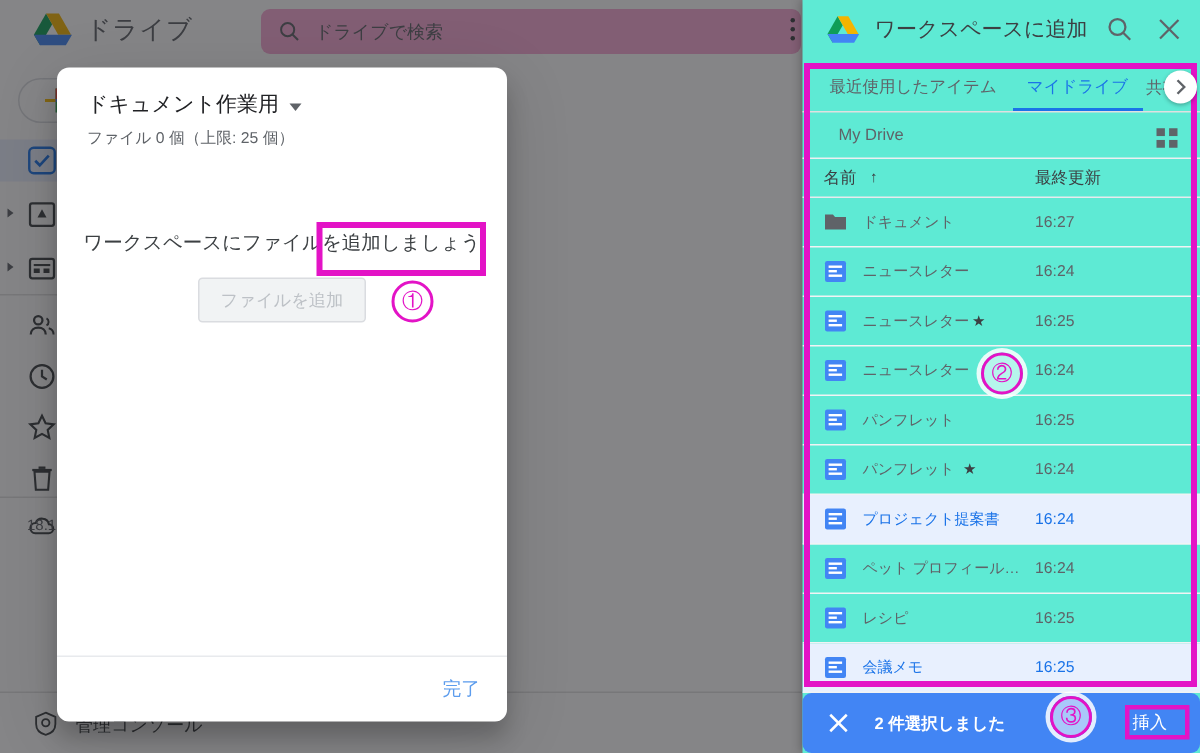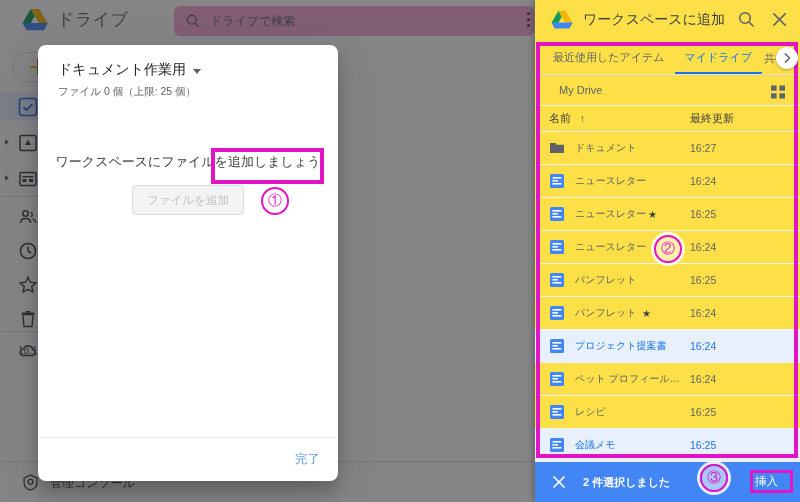--- a/index.html
+++ b/index.html
@@ -126,21 +126,21 @@
     position: absolute; left: 0; bottom: 0; width: 300px; height: 44px;
     border-top: 1px solid #e8eaed;
     display: flex; align-items: center; justify-content: flex-end;
     padding-right: 18px;
   }
   .ws-done { font-size: 12.5px; color: #5c9ced; }
 
   
   .picker {
     position: absolute; left: 535px; top: 0; width: 265px; height: 502px;
-    background: #fde047;
+    background: #5eead4;
     box-shadow: -2px 0 6px rgba(0,0,0,.25);
     display: flex; flex-direction: column;
   }
   .pk-head {
     height: 41px; display: flex; align-items: center; position: relative;
     flex: 0 0 41px;
   }
   .pk-logo { position: absolute; left: 16px; top: 10px; width: 22px; height: 20px; }
   .pk-title { position: absolute; left: 48px; top: 11px; font-size: 14px; color: #3c4043; }
   .pk-search { position: absolute; left: 203px; top: 11px; }
@@ -191,21 +191,21 @@
     position: absolute; left: 40px; font-size: 10px; color: #5f6368;
     max-width: 108px; white-space: nowrap; overflow: hidden; text-overflow: ellipsis;
   }
   .pk-row.selected .rname { color: #1a73e8; }
   .pk-row .rstar { position: absolute; font-size: 10px; color: #3c4043; }
   .pk-row .rtime { position: absolute; left: 155px; font-size: 10.5px; color: #5f6368; }
   .pk-row.selected .rtime { color: #1a73e8; }
 
   .pk-bottom {
     flex: 0 0 40px; height: 40px; background: #4285f4;
-    display: flex; align-items: center; position: relative;
+    display: flex; align-items: center; position: relative; border-radius: 6px;
   }
   .pk-bot-close { position: absolute; left: 16px; top: 12px; }
   .pk-bot-count { position: absolute; left: 48px; font-size: 11px; color: #fff; font-weight: bold; }
   .pk-insert {
     position: absolute; right: 14px; top: 9px;
     font-size: 11.5px; color: #fff; padding: 3px 8px;
   }
 
   
   .hl {

